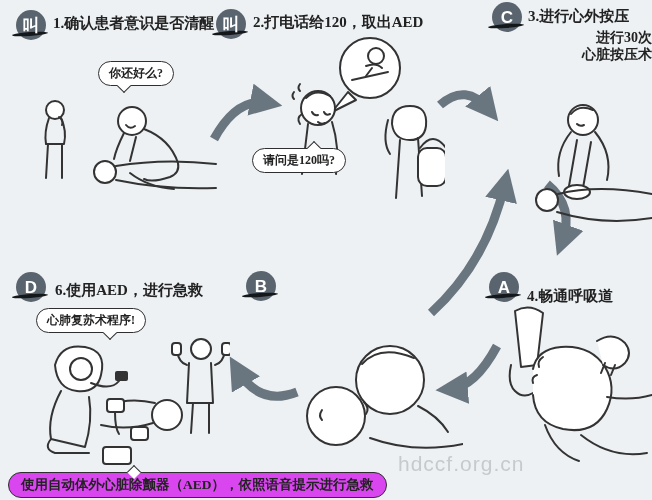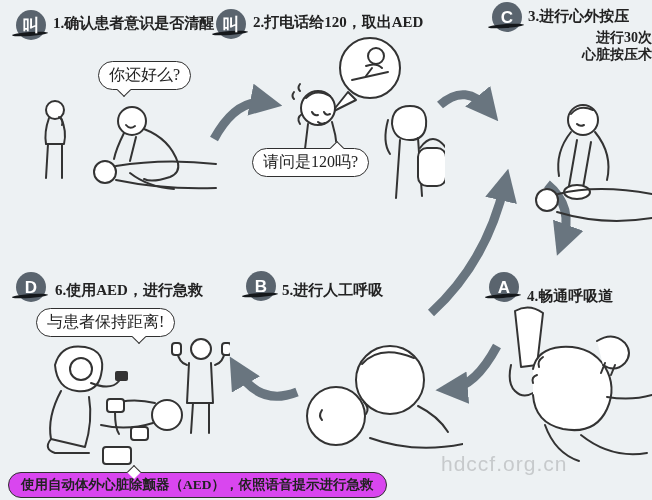--- a/index.html
+++ b/index.html
@@ -12,40 +12,40 @@
   .badge::after{content:"";position:absolute;left:-4px;bottom:4px;width:36px;height:4px;
          background:#15181b;border-radius:50%;transform:rotate(-4deg);}
   .badge span{position:relative;z-index:2;}
 
   .step-label{position:absolute;font-family:"Liberation Serif","DejaVu Serif",serif;
          font-weight:700;font-size:15px;color:#222;white-space:nowrap;z-index:4;text-align:center;}
   .note{position:absolute;font-family:"Liberation Serif","DejaVu Serif",serif;
          font-weight:700;font-size:14px;color:#222;text-align:right;line-height:1.2;z-index:4;}
 
   .bubble{position:absolute;background:#fff;border:1.6px solid #2f2f2f;border-radius:15px;
-         padding:3px 10px;font-family:"Liberation Serif","DejaVu Serif",serif;font-weight:400;
-         font-size:16px;color:#222;white-space:nowrap;z-index:5;}
+         padding:3px 10px;font-family:"Liberation Serif","DejaVu Serif",serif;font-weight:700;
+         font-size:12px;color:#222;white-space:nowrap;z-index:5;}
   .bubble::after{content:"";position:absolute;width:9px;height:9px;background:#fff;}
   .tail-down-left::after{bottom:-6px;left:20px;border-right:1.6px solid #2f2f2f;border-bottom:1.6px solid #2f2f2f;transform:rotate(45deg);}
   .tail-up-right::after{top:-6px;right:26px;border-top:1.6px solid #2f2f2f;border-left:1.6px solid #2f2f2f;transform:rotate(45deg);}
   .tail-down-right::after{bottom:-6px;right:30px;border-right:1.6px solid #2f2f2f;border-bottom:1.6px solid #2f2f2f;transform:rotate(45deg);}
   .tail-up-left::after{top:-6px;left:120px;border-top:1.6px solid #2f2f2f;border-left:1.6px solid #2f2f2f;transform:rotate(45deg);}
 
   .pill{position:absolute;left:178px;top:221px;width:320px;height:38px;background:#fff;
         border:2.2px solid #1c1c1c;border-radius:21px;display:flex;align-items:center;justify-content:center;
         font-weight:bold;font-size:19px;color:#111;z-index:6;letter-spacing:.5px;}
 
   .footer-bubble{position:absolute;left:8px;top:472px;background:#d946ef;border:1.6px solid #2f2f2f;
         border-radius:14px;padding:3px 12px;font-family:"Liberation Serif","DejaVu Serif",serif;
         font-weight:700;font-size:13.5px;color:#222;white-space:nowrap;z-index:6;}
   .footer-bubble::after{content:"";position:absolute;width:9px;height:9px;background:#fff;
         top:-6px;left:120px;border-top:1.6px solid #2f2f2f;border-left:1.6px solid #2f2f2f;transform:rotate(45deg);}
 
   .watermark{position:absolute;left:398px;top:452px;font-size:21px;color:#c7cacc;
-        letter-spacing:1px;z-index:3;margin-left:43px;}
+        letter-spacing:1px;z-index:3;}
 
   .scene{position:absolute;z-index:2;}
   .arrows{position:absolute;left:0;top:0;z-index:1;}
 </style>
 </head>
 <body>
 
 <div id="canvas">
 
   <svg class="arrows" width="652" height="500">
@@ -152,38 +152,37 @@
       <path d="M120 58 l-4 10 M130 60 l-4 10"></path>
       <path d="M122 92 q24 4 45 -2"></path>
       <path d="M96 130 q30 24 66 18"></path>
       <path d="M60 120 q10 28 34 36"></path>
     </g>
   </svg>
 
   <div class="badge" style="left:246px;top:271px">
       <span>B</span>
     </div>
-  <div class="step-label" style="left:282px;top:281px">5.进行人工呼吸</div>
   <svg class="scene" style="left:278px;top:330px" width="185" height="145" viewBox="0 0 185 145">
     <g stroke="#333" stroke-width="2" fill="none" stroke-linecap="round" stroke-linejoin="round">
       <circle cx="112" cy="50" r="34" fill="#fff"></circle>
       <path d="M84 34 q18 -20 52 -6"></path>
       <circle cx="58" cy="86" r="29" fill="#fff"></circle>
       <path d="M44 80 q-4 6 0 10"></path>
       <path d="M86 72 q6 6 2 12"></path>
       <path d="M92 108 q44 16 93 6"></path>
       <path d="M140 76 q20 10 30 26"></path>
     </g>
   </svg>
 
   <div class="badge" style="left:16px;top:272px">
       <span>D</span>
     </div>
   <div class="step-label" style="left:55px;top:281px">6.使用AED，进行急救</div>
-  <div class="bubble tail-down-right" style="left:36px;top:308px">与患者保持距离!</div>
+  <div class="bubble tail-down-right" style="left:36px;top:308px">心肺复苏术程序!</div>
   <svg class="scene" style="left:15px;top:335px" width="215" height="145" viewBox="0 0 215 145">
     <g stroke="#333" stroke-width="2" fill="none" stroke-linecap="round" stroke-linejoin="round">
       <path d="M40 30 q6 -22 30 -18 q22 4 16 28 q-4 18 -24 16 q-20 -2 -22 -26z" fill="#fff"></path>
       <circle cx="66" cy="34" r="11" fill="#fff"></circle>
       <path d="M76 48 q20 8 28 -2"></path>
       <rect x="100" y="36" width="13" height="10" rx="2" fill="#333" stroke="none"></rect>
       <path d="M46 56 q-14 26 -10 48 l34 8 q8 -26 4 -50"></path>
       <path d="M36 104 q-8 10 4 14 l34 0"></path>
       <circle cx="152" cy="80" r="15" fill="#fff"></circle>
       <path d="M138 88 q-26 8 -52 2"></path>

